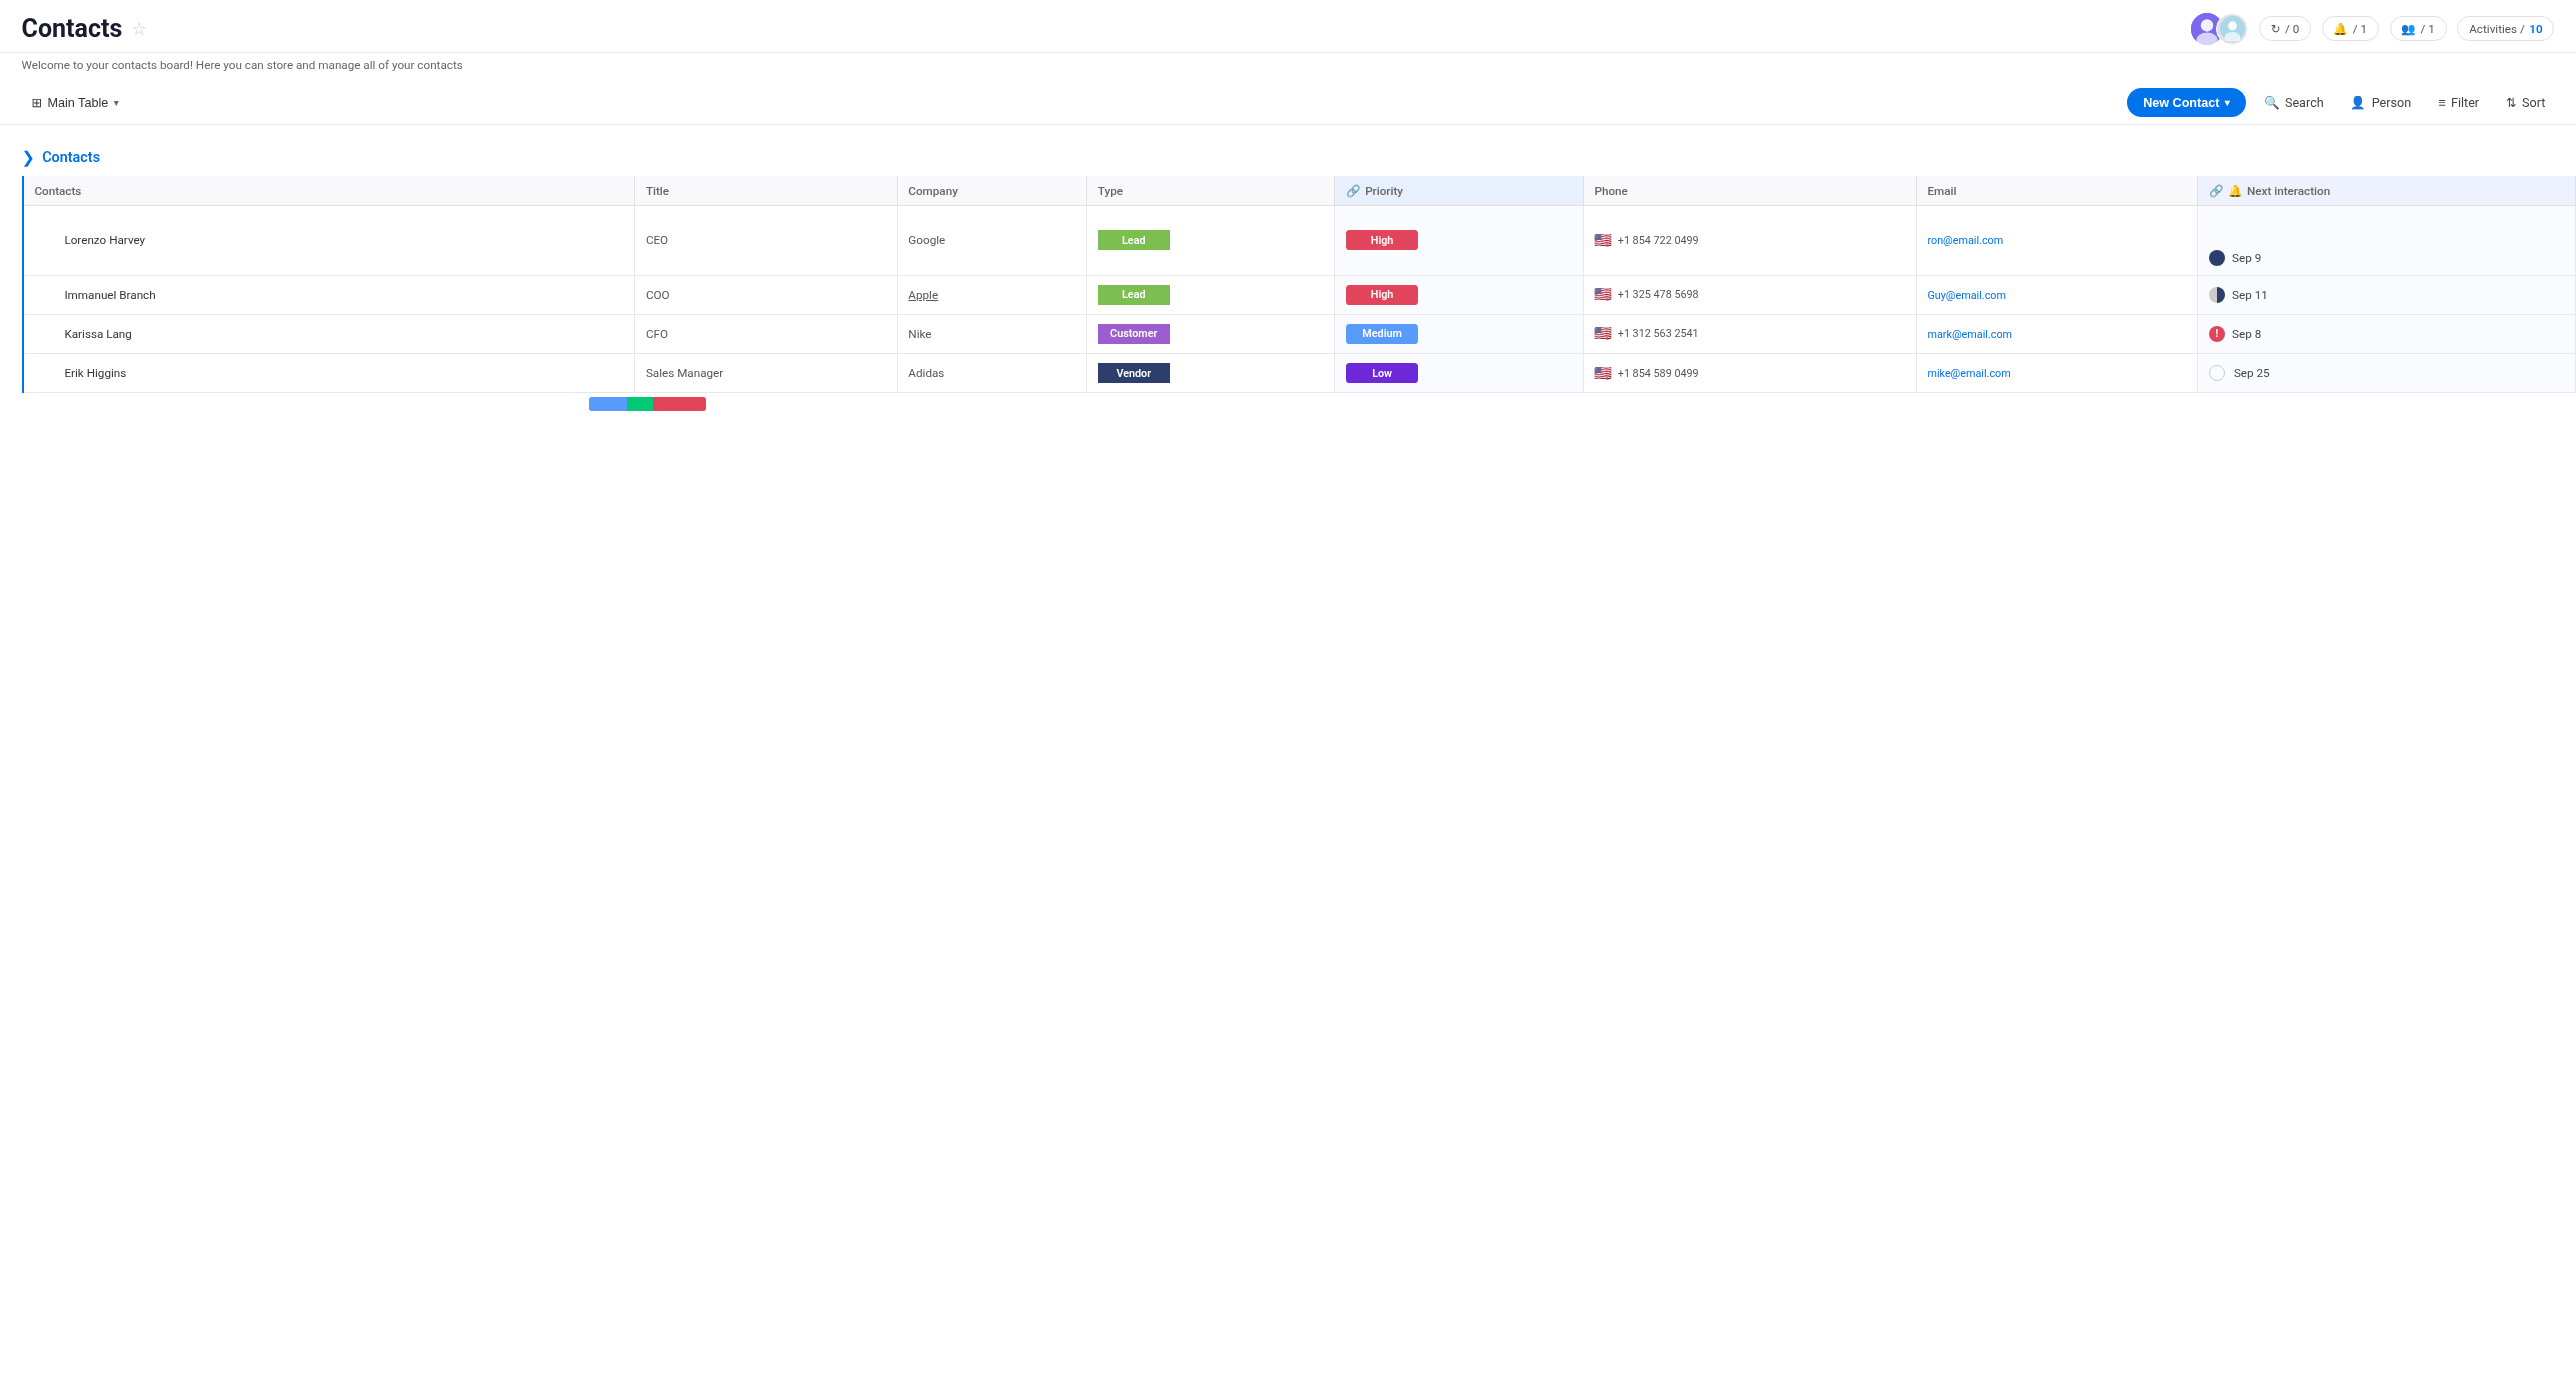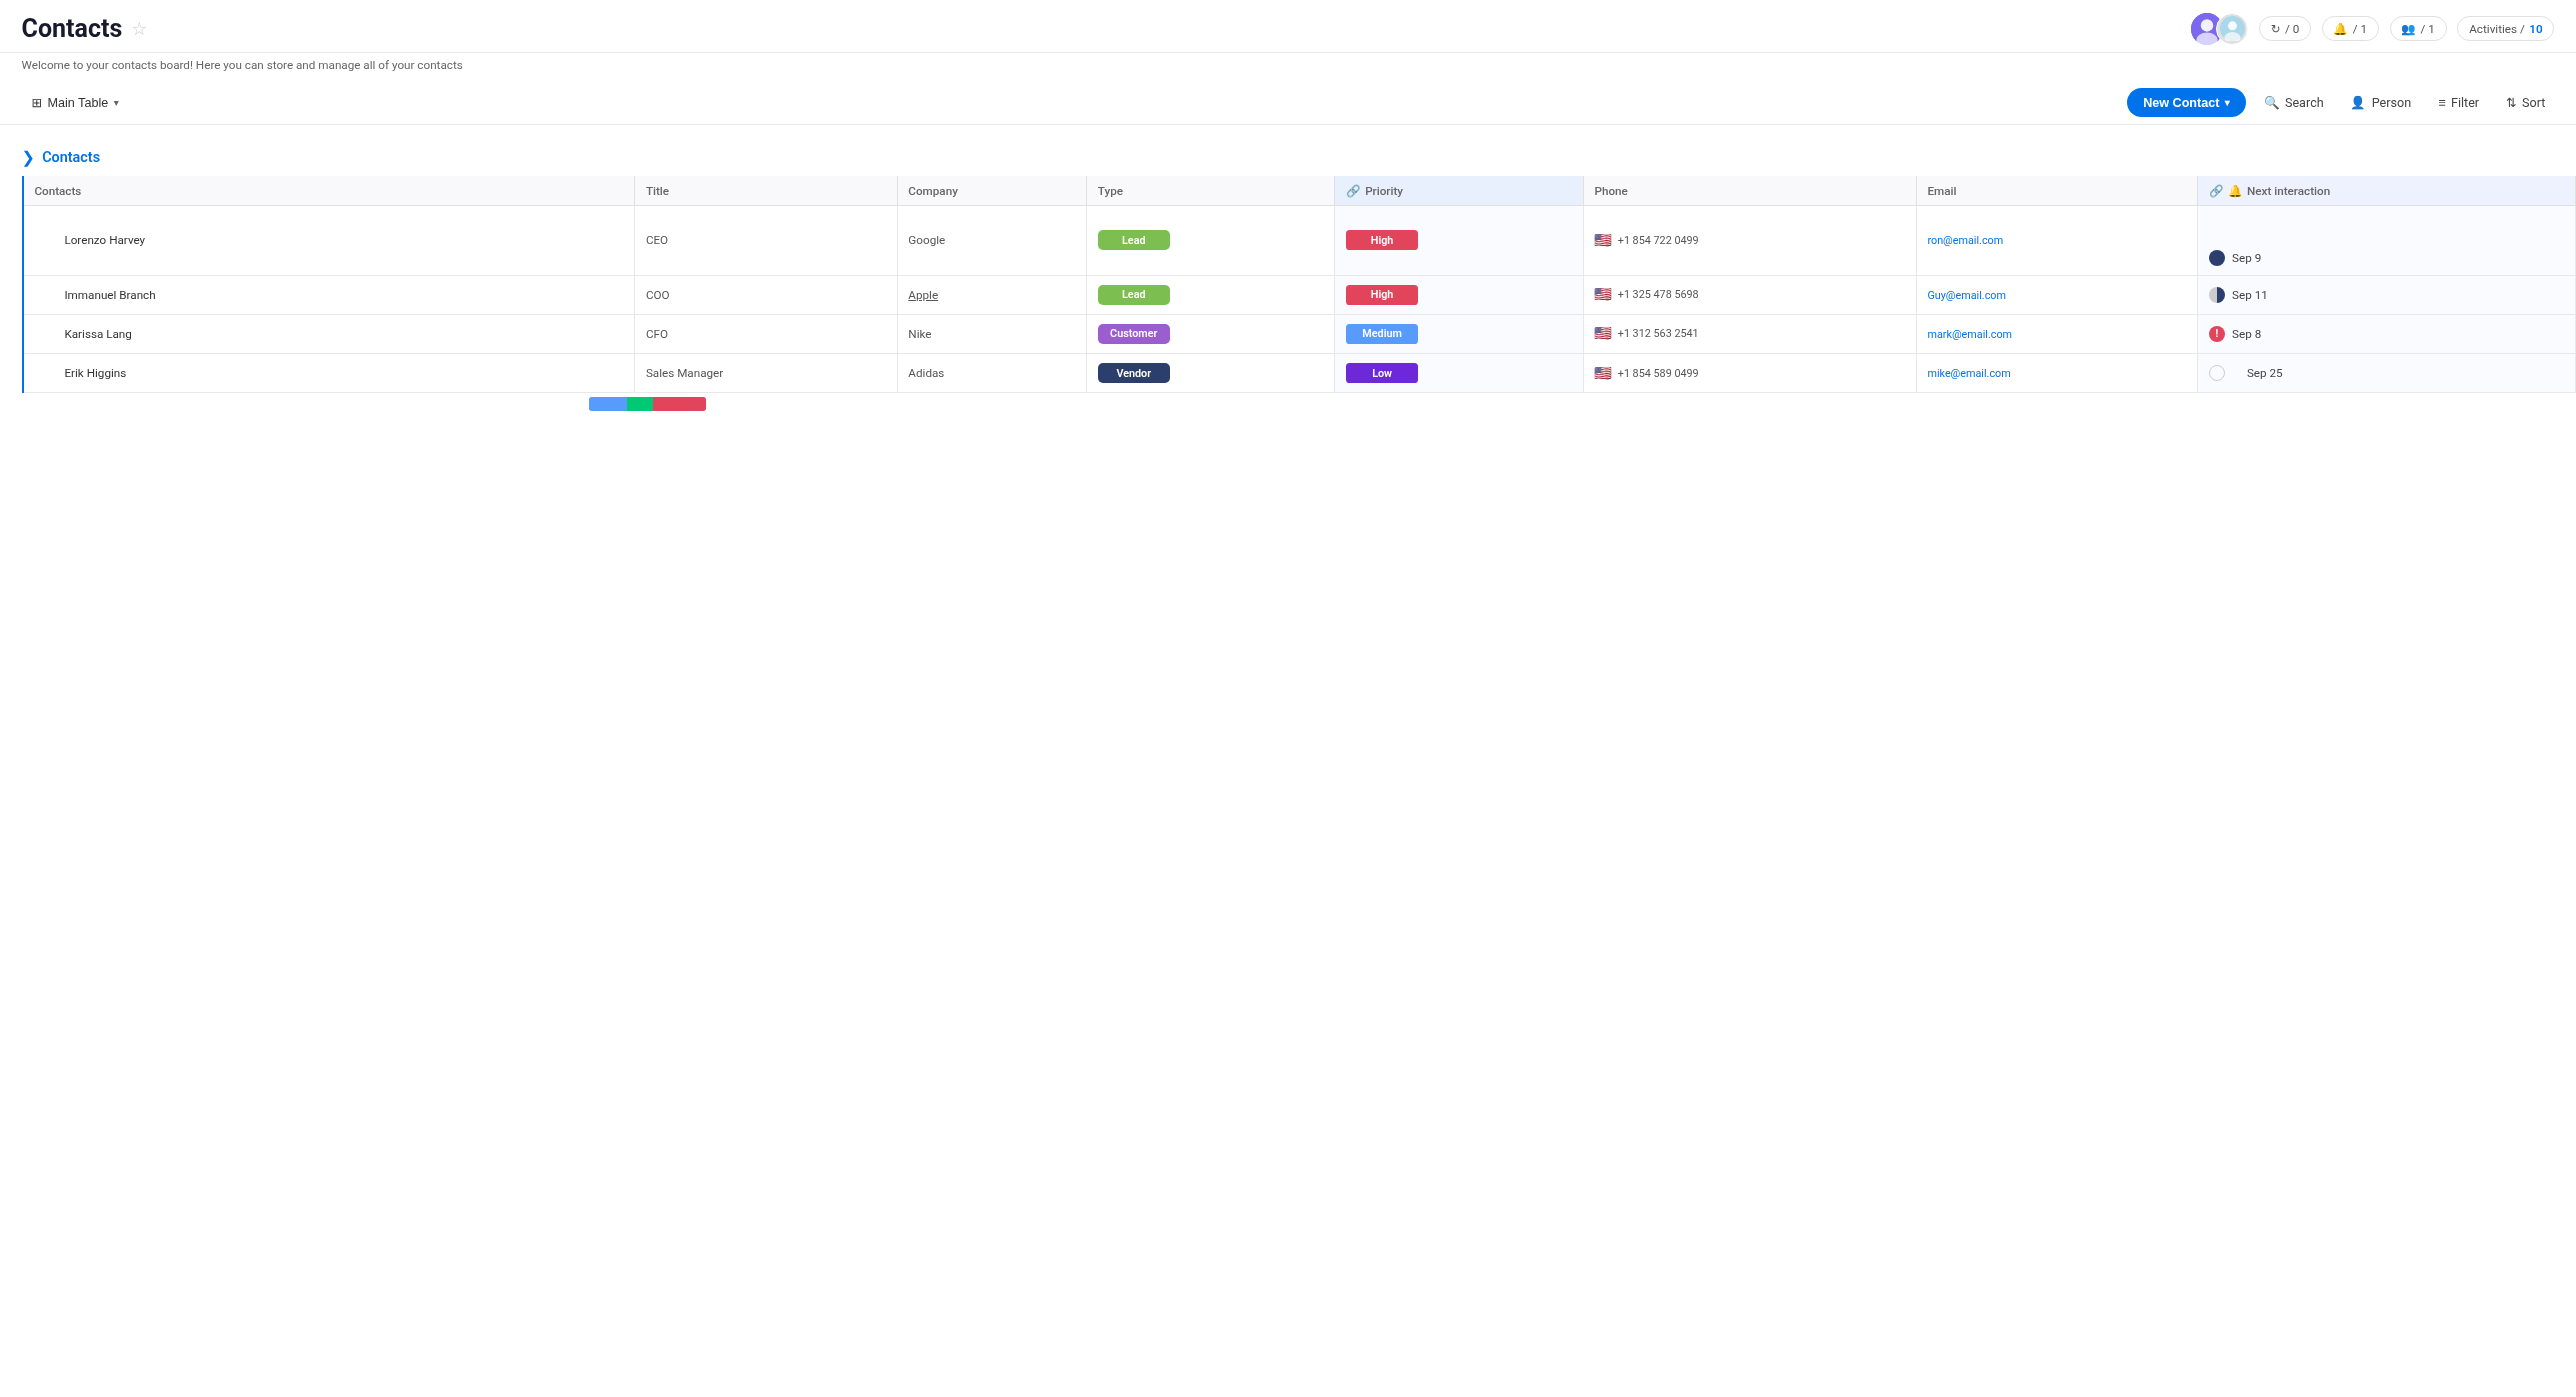--- a/index.html
+++ b/index.html
@@ -39,21 +39,21 @@
     .contacts-table th { font-size: 11.7px; font-weight: 500; color: #666; text-align: left; padding: 7.2px 10.8px; background: #f9f9fb; border-bottom: 0.9px solid #e0e0e0; border-right: 0.9px solid #e0e0e0; white-space: nowrap; }
     .contacts-table th:first-child { border-left: 2.7px solid #0073ea; }
     .contacts-table td { padding: 9px 10.8px; border-bottom: 0.9px solid #e8e8e8; border-right: 0.9px solid #e8e8e8; font-size: 11.7px; vertical-align: middle; }
     .contacts-table tr { border-left: 2.7px solid transparent; }
     .contacts-table tr.row-blue { border-left: 2.7px solid #0073ea; }
 
     .contact-name-cell { display: flex; align-items: center; gap: 7.2px; min-width: 180px; margin-left: 30px; }
     .contact-name { font-size: 11.7px; color: #333; }
     .chat-icon { color: #bbb; font-size: 14.4px; cursor: pointer; opacity: 0; }
 
-    .type-badge { display: inline-block; padding: 3.6px 10.8px; border-radius: 5px; font-size: 10.8px; font-weight: 600; color: white; text-align: center; min-width: 72px; }
+    .type-badge { display: inline-block; padding: 3.6px 10.8px; border-radius: 0; font-size: 10.8px; font-weight: 600; color: white; text-align: center; min-width: 72px; }
     .type-lead { background: #7cbe4f; }
     .type-customer { background: #9c5dce; text-align: center; }
     .type-vendor { background: #2c3e6b; }
 
     .priority-badge { display: inline-block; padding: 3.6px 10.8px; border-radius: 3.6px; font-size: 10.8px; font-weight: 600; color: white; text-align: center; min-width: 72px; }
     .priority-high { background: #e2445c; }
     .priority-medium { background: #579bfc; }
     .priority-low { background: #6d28d9; }
 
     .phone-cell { display: flex; align-items: center; gap: 5.4px; }
@@ -290,21 +290,21 @@
     <td>
       <div class="phone-cell">
         <span class="flag">🇺🇸</span>
         <span class="phone-num">+1 854 589 0499</span>
       </div>
     </td>
     <td>
       <a class="email-link" href="#">mike@email.com</a>
     </td>
     <td style="background:#eef2ff55;">
-      <div style="display:flex;align-items:center;gap:22px;">
+      <div style="display:flex;align-items:center;gap:9px;">
         <span style="display:inline-block;width:16px;height:16px;border-radius:50%;border:1.8px solid #ccc;"></span>
         <span class="date-cell">Sep 25</span>
       </div>
     </td>
   </tr>
       </tbody>
   </table>
 
   <div style="display:flex; margin-top:3.6px; margin-left: 0; padding-left: 567px;">
     <div style="display:flex; height:14.4px; width:117px; border-radius:2.7px; overflow:hidden;">

